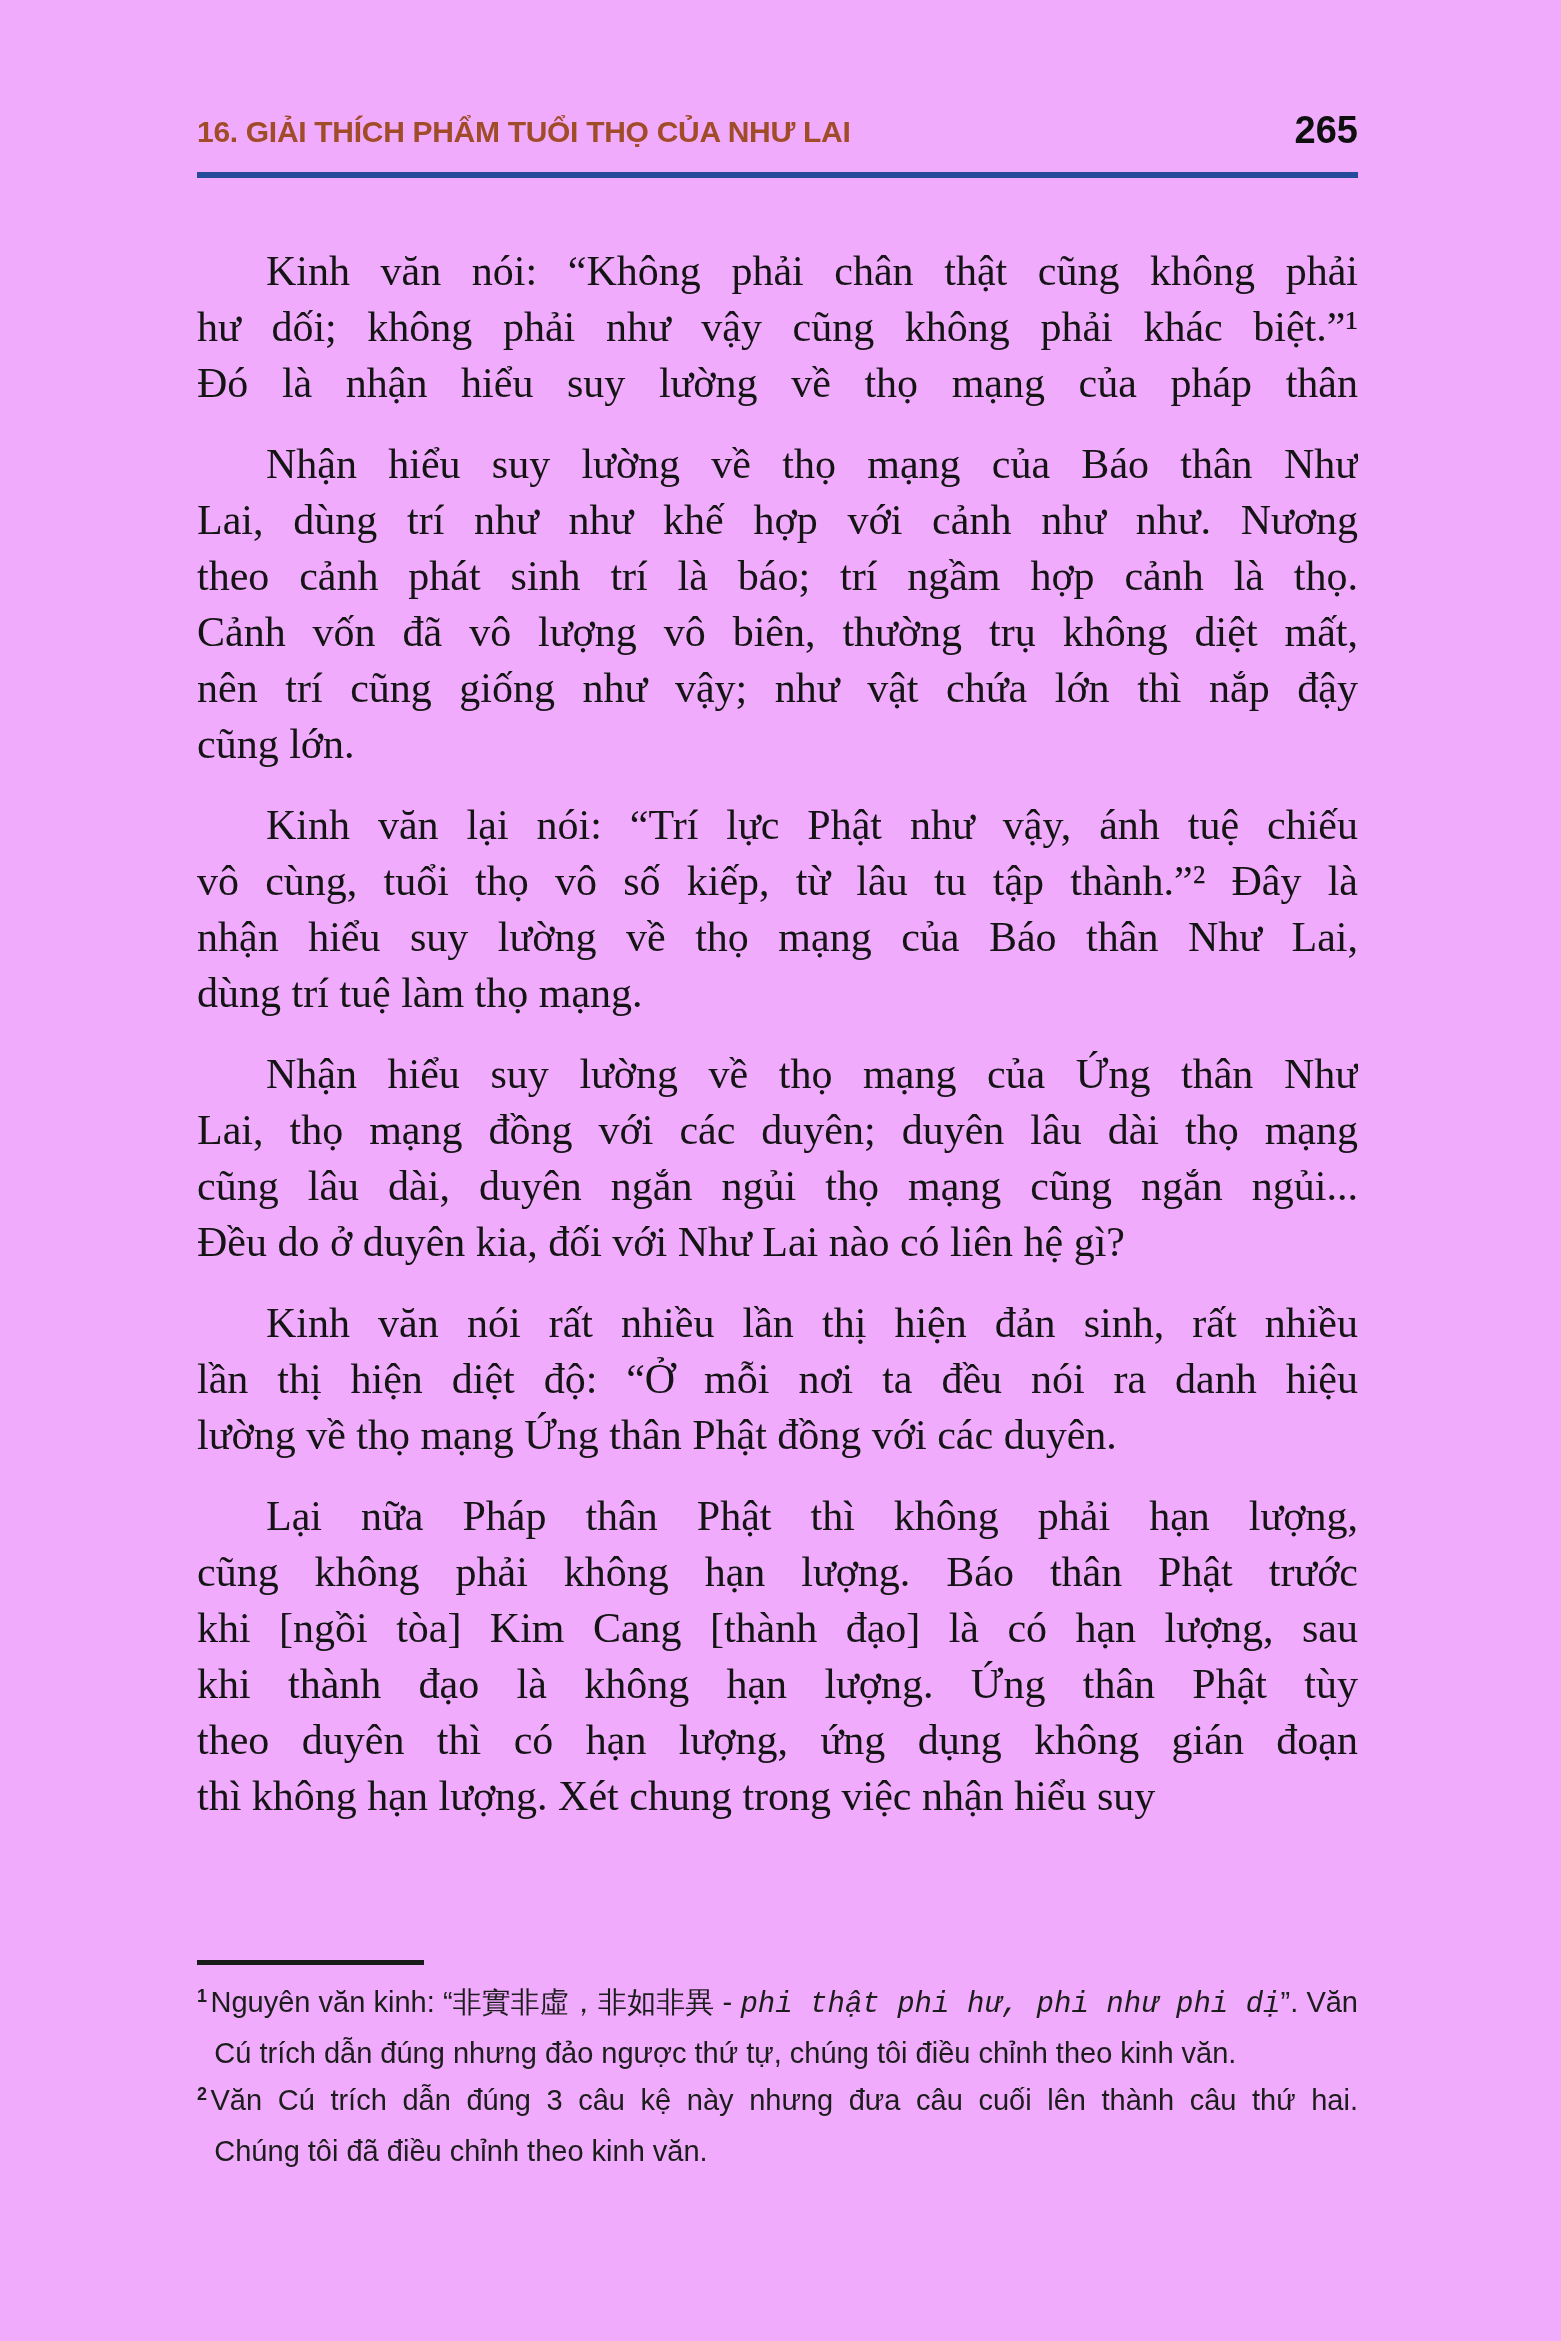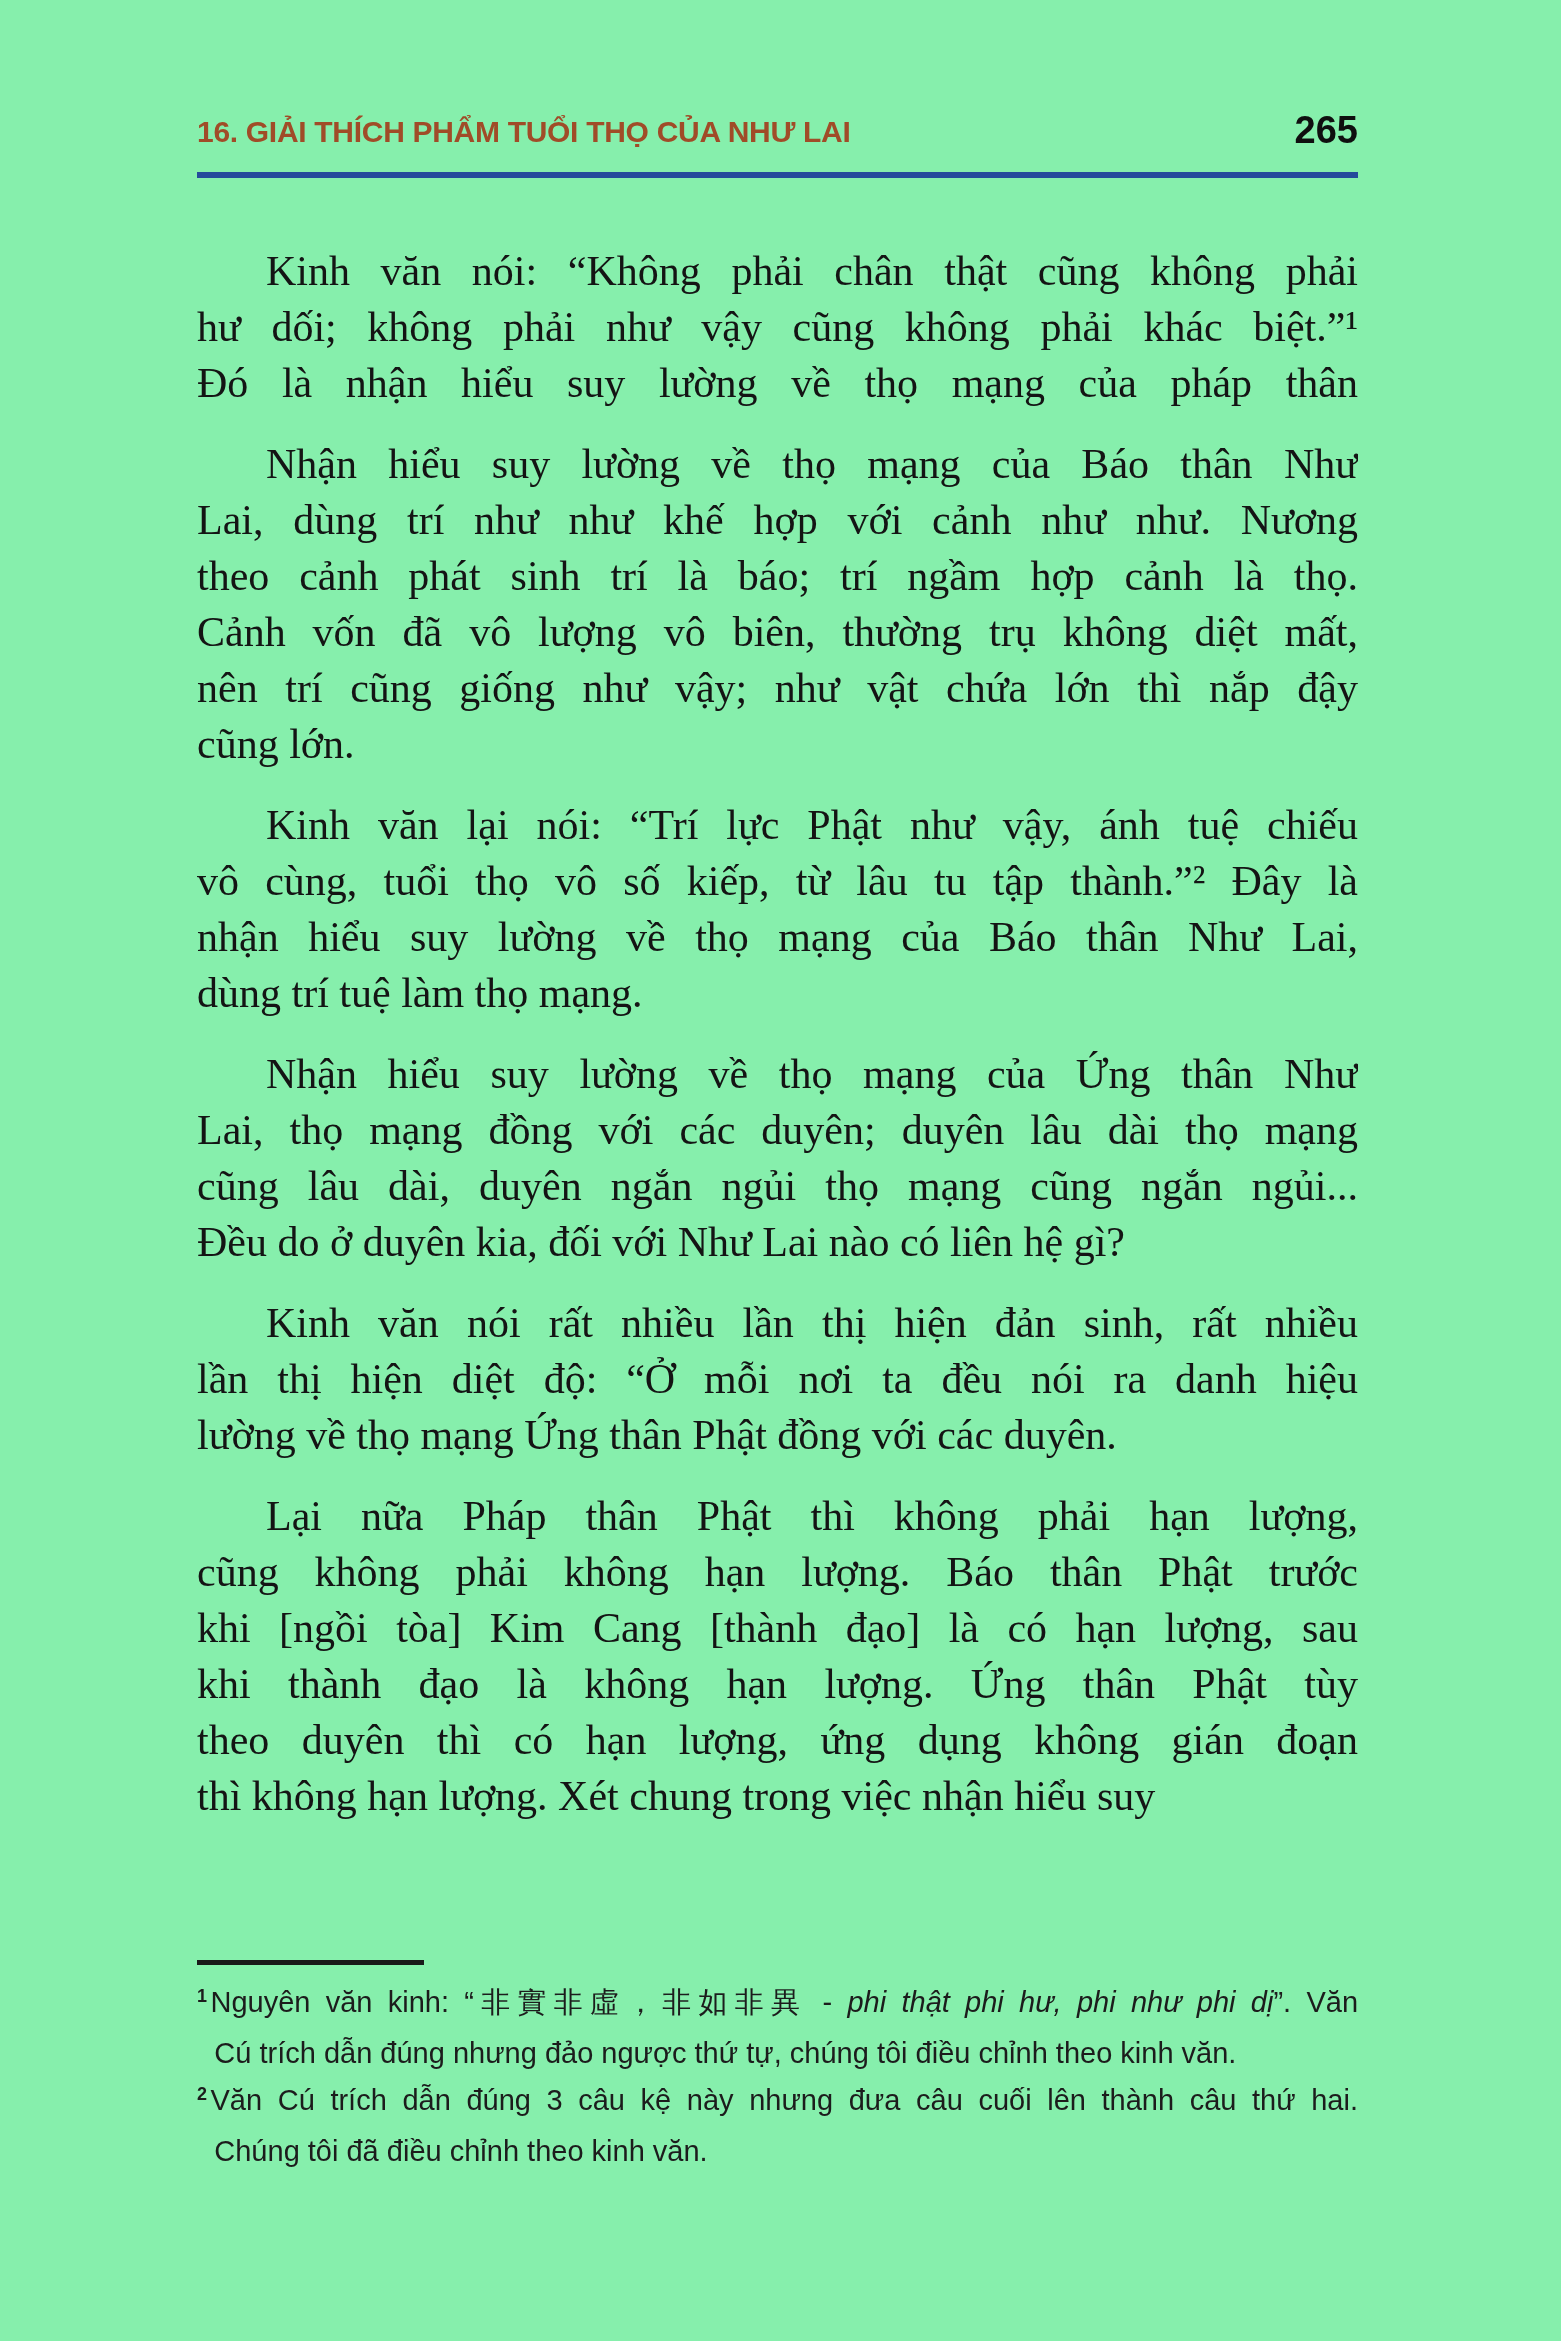--- a/index.html
+++ b/index.html
@@ -1,18 +1,18 @@
 <!DOCTYPE html>
 <html style="--c-title: #A04C28; --c-rule: #254B9B; --c-text: #141414;font-size:14px"><head>
 <meta charset="utf-8">
 <style>
   html,body { margin:0; padding:0; background:#e8e8e8; }
   .page {
     position:relative; width:1561px; height:2342px; margin:0 auto;
-    background:#86efac; overflow:hidden;
+    background:#f0abfc; overflow:hidden;
     font-family:"Liberation Serif", serif;
   }
   .header-row {
     position:absolute; left:197px; top:111px; width:1161px;
     display:flex; justify-content:space-between; align-items:flex-end;
   }
   .chapter-title {
     font-family:"Liberation Sans", sans-serif; font-weight:700;
     font-size:30px; letter-spacing:-0.3px; color:var(--c-title,#A04C28);
     white-space:nowrap;
@@ -48,21 +48,21 @@
   .fline {
     text-align:justify; text-align-last:justify;
     white-space:nowrap; overflow:hidden;
   }
   .fline.cont { padding-left:17.3px; }
   .fline.plast { text-align-last:left; }
   .fnm {
     font-size:62%; position:relative; top:-0.55em; font-weight:700;
     padding-right:3.5px;
   }
-  .it { font-style:italic; }
+  .it { font-style:italic;font-family:Liberation Mono, monospace; }
 </style>
 </head>
 <body>
 
 <div class="page">
 
   <div class="header-row">
     <span class="chapter-title">16. GIẢI THÍCH PHẨM TUỔI THỌ CỦA NHƯ LAI</span>
     <span class="page-number">265</span>
   </div>

